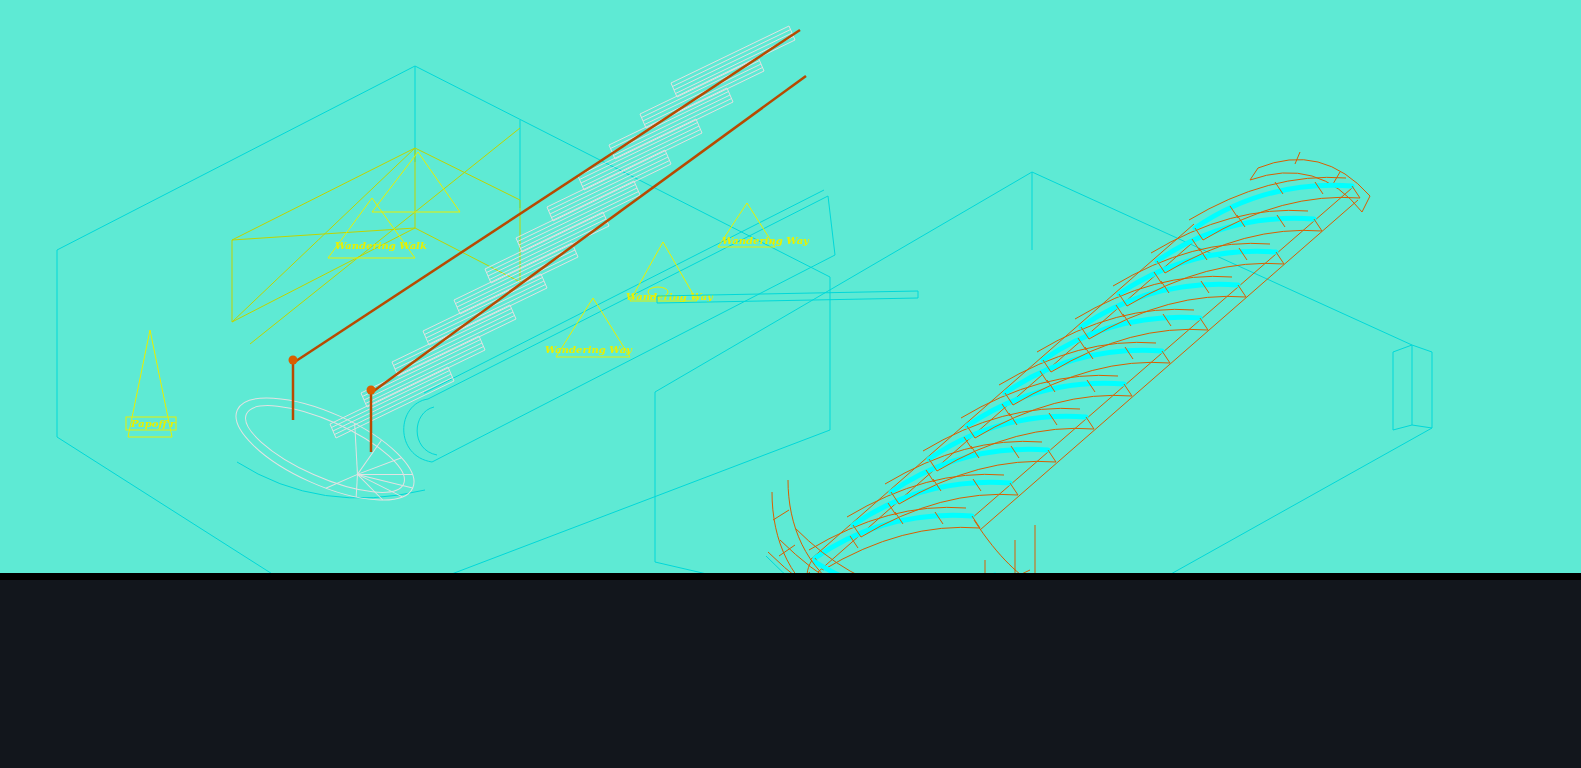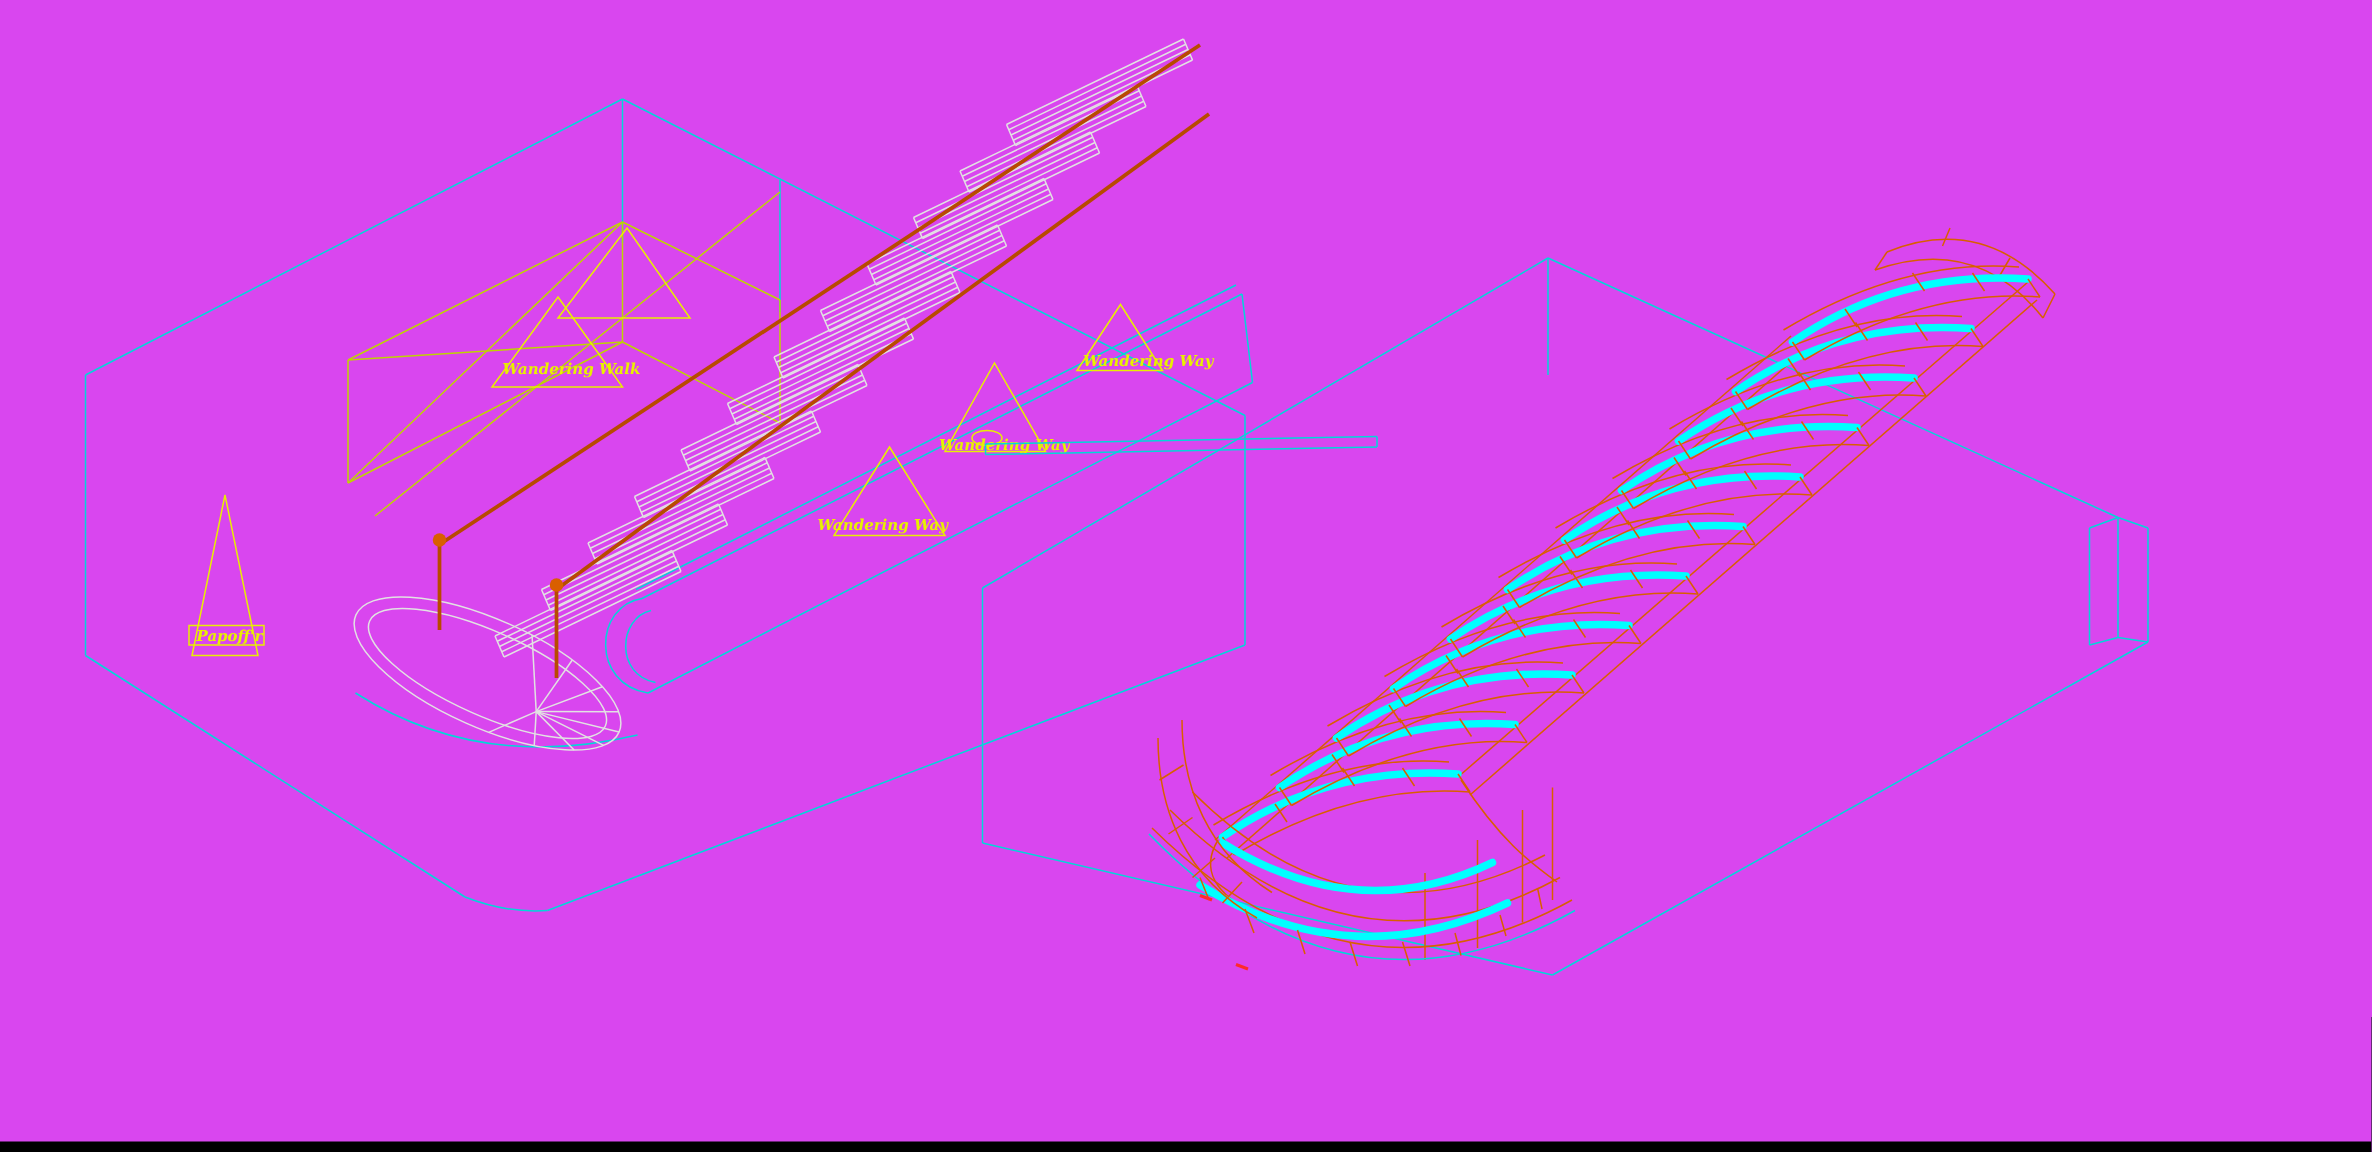--- a/index.html
+++ b/index.html
@@ -1,16 +1,16 @@
 <!DOCTYPE html>
 <html><head>
 <meta charset="utf-8">
 <style>
   html,body{margin:0;padding:0;background:#12161c;}
-  .viewport{position:relative;width:1581px;height:768px;background:#d946ef;overflow:hidden;text-align:center;}
+  .viewport{position:relative;width:1581px;height:580px;background:#5eead4;overflow:hidden;text-align:center;}
   svg{display:block;}
   
   .cy{stroke:#00d8d8;fill:none;stroke-width:1;}
   .cyb{stroke:#00ffff;fill:none;stroke-width:5;stroke-linecap:round;}
   .or{stroke:#d95f00;fill:none;stroke-width:1;}
   .or2{stroke:#b84a00;fill:none;stroke-width:2.5;}
   .wh{stroke:#e2e2e2;fill:none;stroke-width:1;}
   .yl{stroke:#e8f000;fill:none;stroke-width:1;}
   .gr{stroke:#bfd400;fill:none;stroke-width:1;}
   .rd{stroke:#ff2a2a;fill:none;stroke-width:2;}

